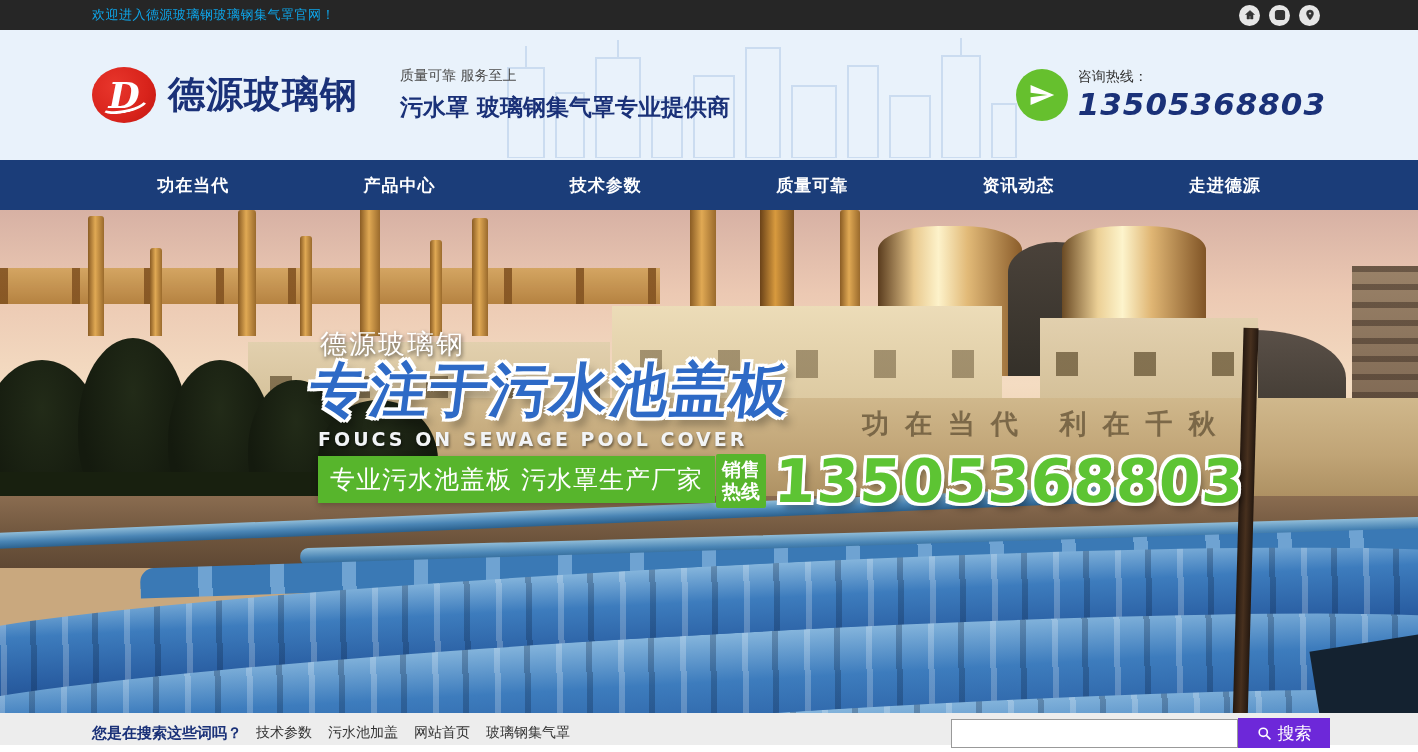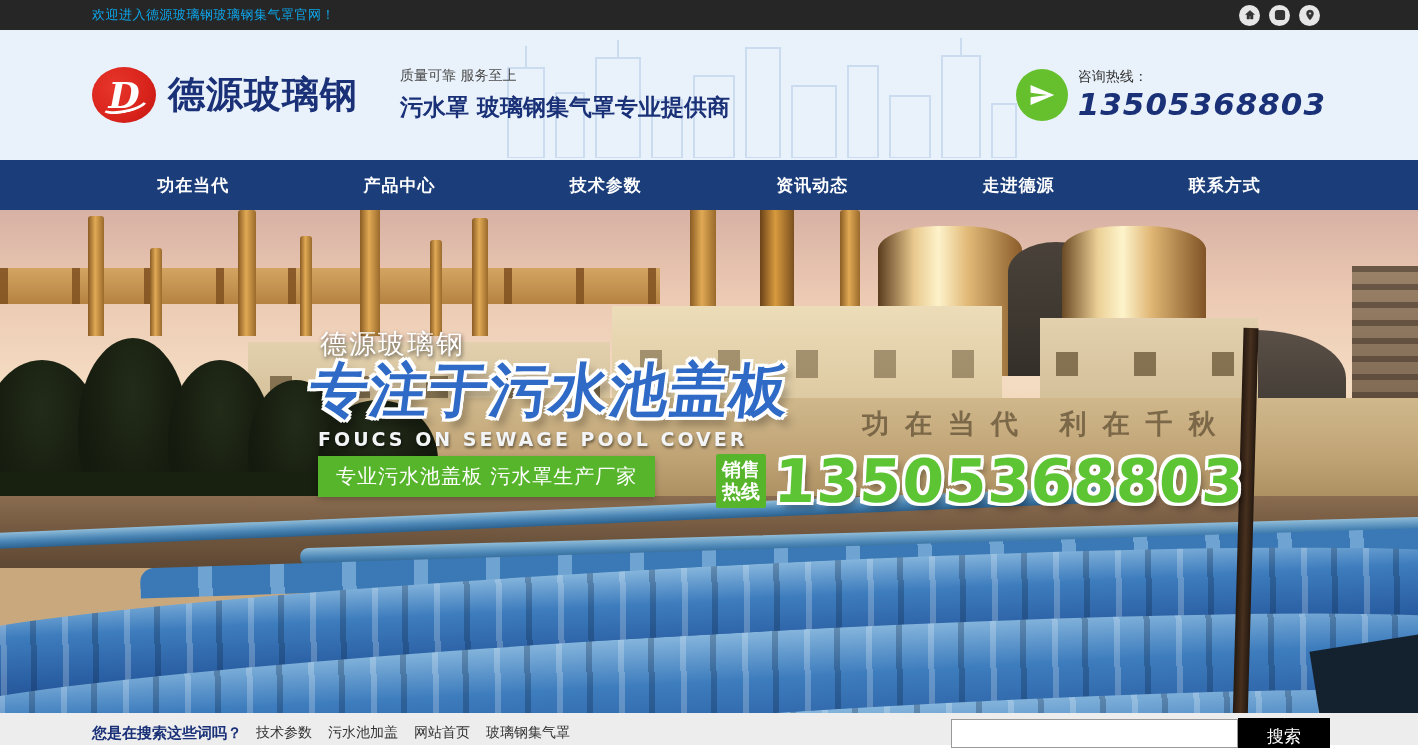--- a/index.html
+++ b/index.html
@@ -109,41 +109,41 @@
 
   
   .hero-brand { left:320px; top:116px; color:#fff; font-size:27px; letter-spacing:2px;
                 text-shadow:1px 2px 4px rgba(0,0,0,.65); z-index:9; }
   .hero-headline { left:310px; top:142px; z-index:9; font-size:58px; font-weight:900; letter-spacing:2px;
                 color:#2e6ac6; transform:skewX(-7deg); white-space:nowrap;
                 text-shadow:-3px -3px 0 #fff,3px -3px 0 #fff,-3px 3px 0 #fff,3px 3px 0 #fff,
                             -3px 0 0 #fff,3px 0 0 #fff,0 -3px 0 #fff,0 3px 0 #fff,7px 8px 8px rgba(0,0,0,.35); }
   .hero-sub { left:318px; top:218px; z-index:9; color:#f2f4f6; font-size:19px; font-weight:bold;
               letter-spacing:3px; text-shadow:1px 2px 3px rgba(0,0,0,.5); }
-  .hero-tag { left:318px; top:246px; z-index:9; background:#57b52c; color:#fff; font-size:20px;
-              padding:7px 18px; letter-spacing:1px; box-shadow:0 2px 6px rgba(0,0,0,.25); }
+  .hero-tag { left:318px; top:246px; z-index:9; background:#57b52c; color:#fff; font-size:25px;
+              padding:7px 12px; letter-spacing:1px; box-shadow:0 2px 6px rgba(0,0,0,.25); }
   .sales { left:716px; top:236px; z-index:9; display:flex; align-items:center; position:absolute; }
   .sales-badge { position:static; background:#57b52c; color:#fff; font-size:19px; font-weight:bold;
                  line-height:1.15; padding:5px 6px; text-align:center; border-radius:2px; }
   .sales-badge span { position:static; display:block; }
   .sales-number { position:static; margin-left:8px; font-size:60px; font-weight:900; color:#5dc433;
                  letter-spacing:1px; transform:skewX(-3deg); white-space:nowrap;
                  text-shadow:-3px -3px 0 #fff,3px -3px 0 #fff,-3px 3px 0 #fff,3px 3px 0 #fff,
                              -3px 0 0 #fff,3px 0 0 #fff,0 -3px 0 #fff,0 3px 0 #fff,5px 6px 7px rgba(0,0,0,.35); }
 
   
   .searchbar { height:32px; background:#ededed; display:flex; align-items:center; padding:8px 88px 0 92px; }
   .search-prompt { font-size:15px; font-weight:bold; color:#1a3178; }
   .keywords { display:flex; gap:16px; margin-left:14px; }
   .keyword { font-size:14px; color:#333; cursor:pointer; }
   .search-controls { margin-left:auto; display:flex; align-items:center; }
   .search-input { width:287px; height:29px; background:#fff; border:1px solid #999; padding:0 8px;
                   font-size:14px; color:#333; outline:none; }
-  .search-btn { margin-left:0; width:92px; height:30px; background:#000000; border:none; color:#fff;
-                font-size:17px; display:flex; align-items:center; justify-content:center; gap:6px; cursor:pointer;flex-direction:column; }
+  .search-btn { margin-left:0; width:92px; height:30px; background:#6d28d9; border:none; color:#fff;
+                font-size:17px; display:flex; align-items:center; justify-content:center; gap:6px; cursor:pointer; }
   .search-btn svg { width:15px; height:15px; }
 </style>
 </head>
 <body>
 
 <div class="topbar">
   <span class="topbar-welcome">欢迎进入德源玻璃钢玻璃钢集气罩官网！</span>
   <div class="topbar-icons">
     <span class="sicon">
       <svg viewBox="0 0 24 24">
@@ -206,23 +206,23 @@
       <div class="hotline-label">咨询热线：</div>
       <div class="hotline-number">13505368803</div>
     </div>
   </div>
 </div>
 
 <div class="nav">
   <div class="nav-item">功在当代</div>
   <div class="nav-item">产品中心</div>
   <div class="nav-item">技术参数</div>
+  <div class="nav-item">质量可靠</div>
   <div class="nav-item">资讯动态</div>
   <div class="nav-item">走进德源</div>
-  <div class="nav-item">联系方式</div>
 </div>
 
 <div class="hero">
 
   <div class="sky"></div>
   <div class="pipe-rack"></div>
   <div class="tower t1"></div>
   <div class="tower t2"></div>
   <div class="tower t3"></div>
   <div class="tower t4"></div>

